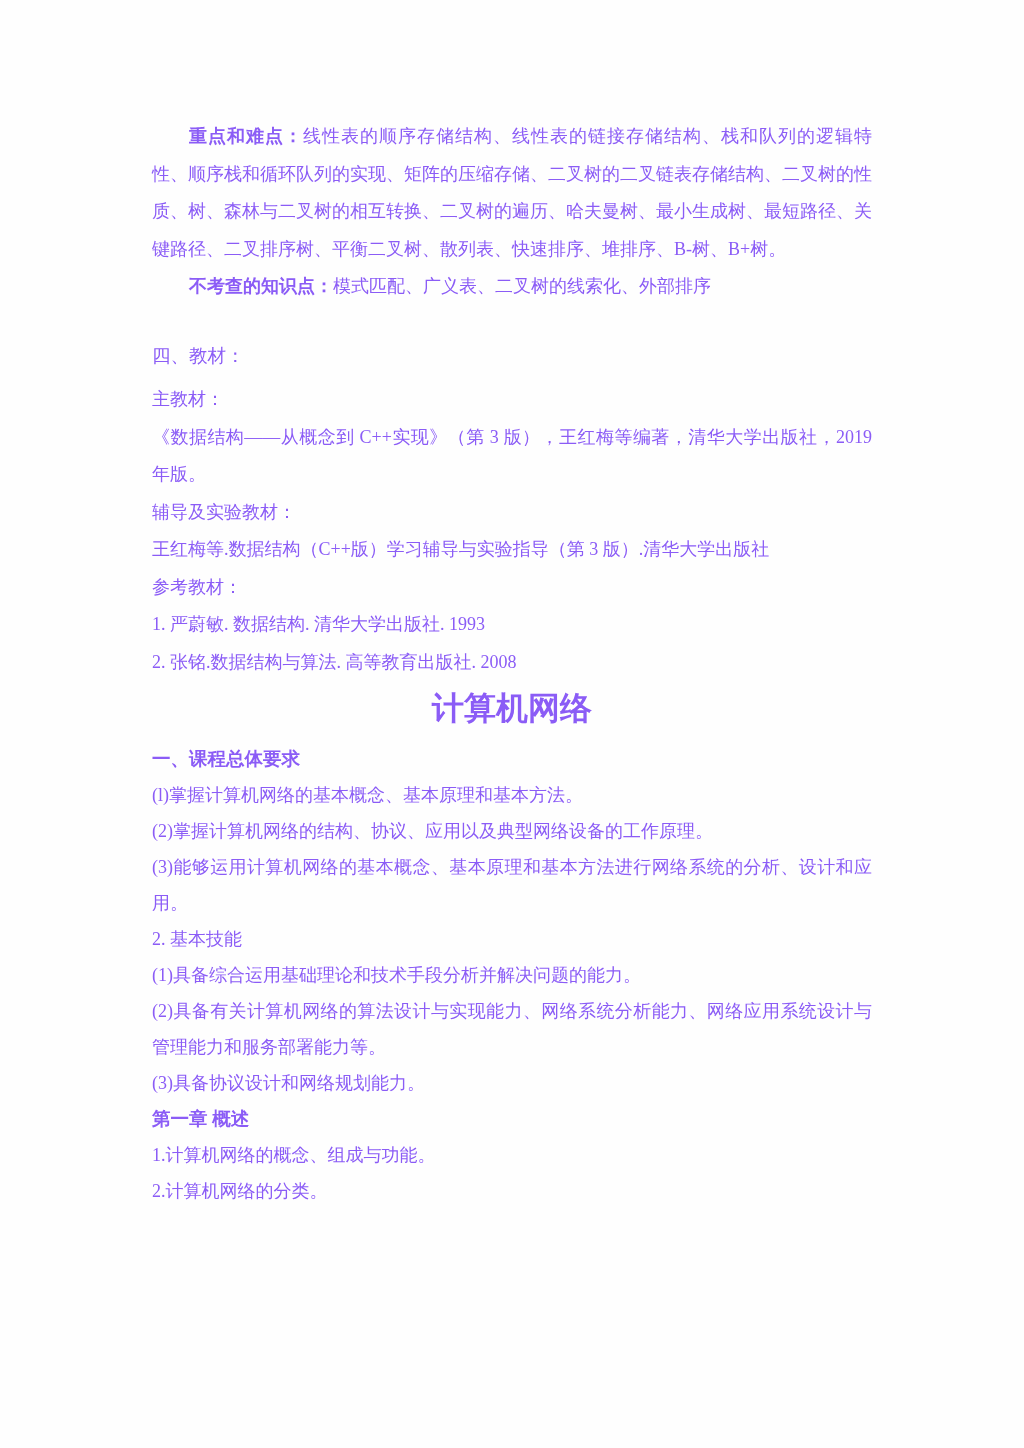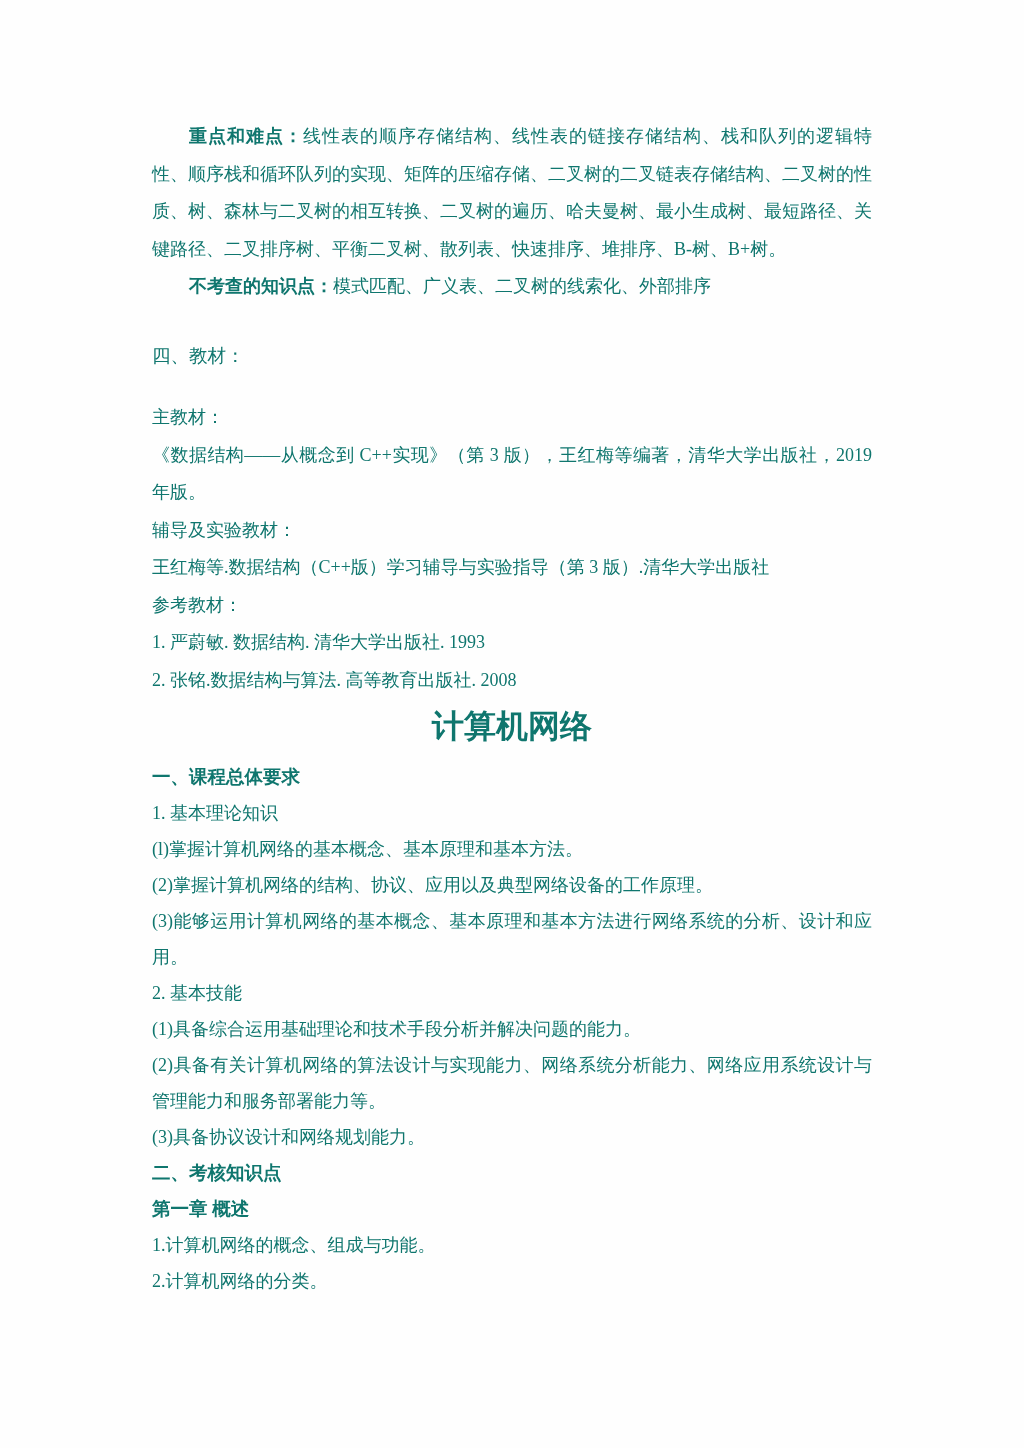--- a/index.html
+++ b/index.html
@@ -7,21 +7,21 @@
     padding: 0;
     background: #ffffff;
   }
   .page {
     position: relative;
     width: 1024px;
     height: 1448px;
     background: #fefefe;
     overflow: hidden;
     font-family: "Liberation Serif", "DejaVu Serif", serif;
-    color: #0f766e;
+    color: #8b5cf6;
   }
   .content {
     position: absolute;
     left: 152px;
     top: 118px;
     width: 720px;
   }
   p { margin: 0; }
   .bold { font-weight: bold; }
 
@@ -32,21 +32,21 @@
     text-align: justify;
   }
   .indent2 { text-indent: 37px; }
 
   .sec-heading {
     font-size: 18.5px;
     font-weight: normal;
     line-height: 37.5px;
     margin-top: 32px;
   }
-  .book-list { margin-top: 24px; }
+  .book-list { margin-top: 6px; }
   .book-line {
     font-size: 18px;
     line-height: 37.5px;
     text-align: justify;
   }
 
   
   .doc-title {
     font-size: 32px;
     font-weight: bold;
@@ -84,28 +84,26 @@
       <p class="book-line">王红梅等.数据结构（C++版）学习辅导与实验指导（第 3 版）.清华大学出版社</p>
       <p class="book-line">参考教材：</p>
       <p class="book-line">1. 严蔚敏. 数据结构. 清华大学出版社. 1993</p>
       <p class="book-line">2. 张铭.数据结构与算法. 高等教育出版社. 2008</p>
     </div>
 
     <p class="doc-title">计算机网络</p>
 
     <p class="s2 s2-heading mt-h">一、课程总体要求</p>
 
-    <p class="s2">1. 基本理论知识</p>
     <p class="s2">(l)掌握计算机网络的基本概念、基本原理和基本方法。</p>
     <p class="s2">(2)掌握计算机网络的结构、协议、应用以及典型网络设备的工作原理。</p>
     <p class="s2">(3)能够运用计算机网络的基本概念、基本原理和基本方法进行网络系统的分析、设计和应用。</p>
     <p class="s2">2. 基本技能</p>
     <p class="s2">(1)具备综合运用基础理论和技术手段分析并解决问题的能力。</p>
     <p class="s2">(2)具备有关计算机网络的算法设计与实现能力、网络系统分析能力、网络应用系统设计与管理能力和服务部署能力等。</p>
     <p class="s2">(3)具备协议设计和网络规划能力。</p>
 
-    <p class="s2 s2-heading">二、考核知识点</p>
     <p class="s2 s2-heading">第一章 概述</p>
     <p class="s2">1.计算机网络的概念、组成与功能。</p>
     <p class="s2">2.计算机网络的分类。</p>
 
   </div>
 </div>
 
 </body></html>

